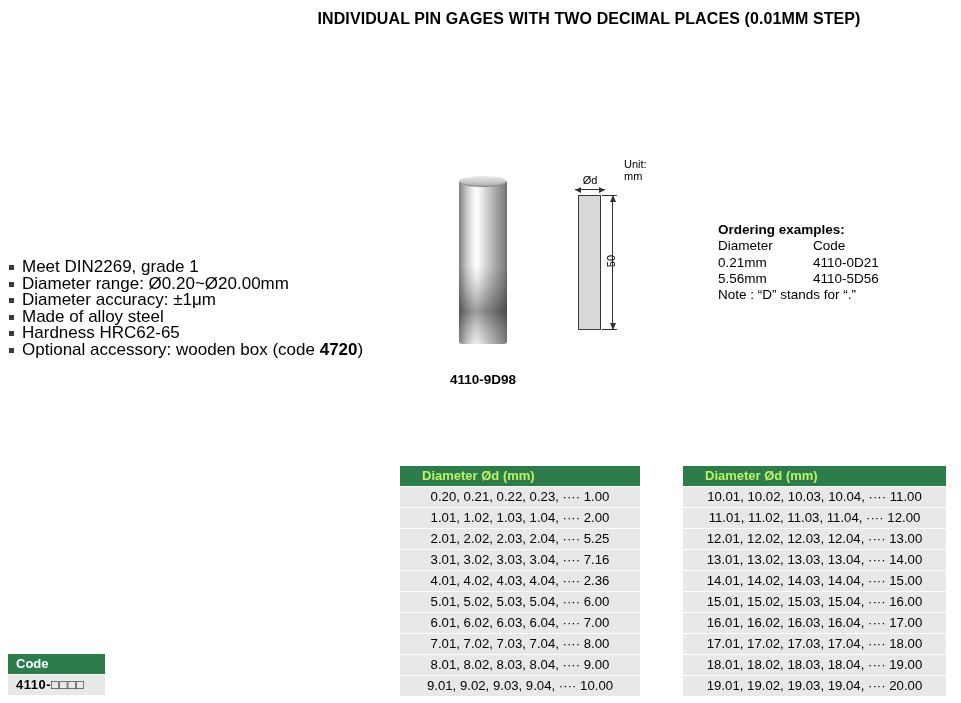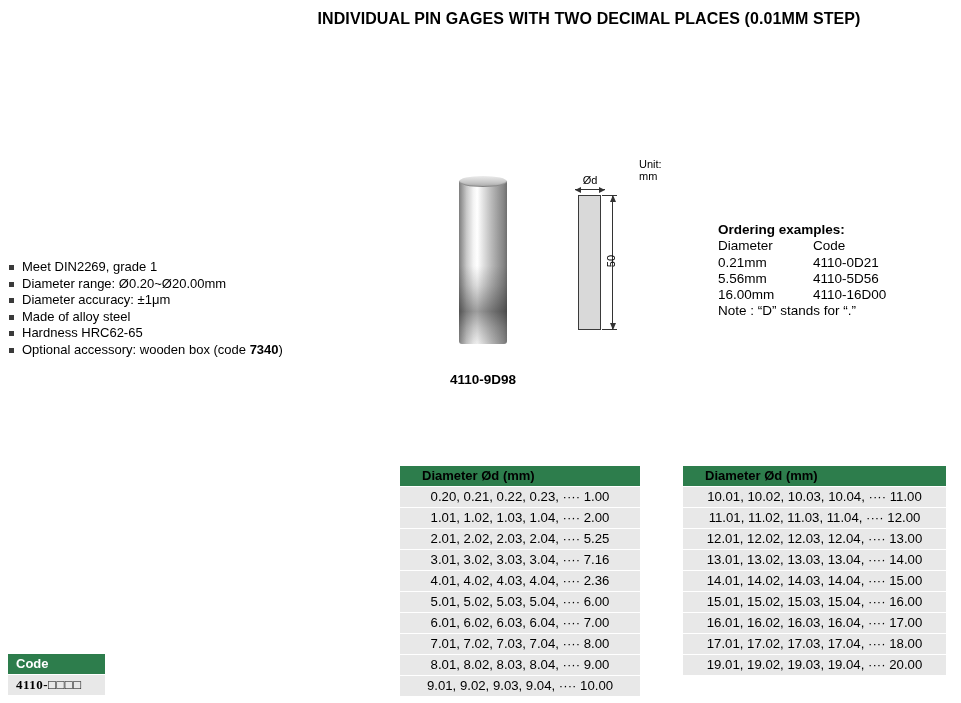--- a/index.html
+++ b/index.html
@@ -14,21 +14,21 @@
 
   
   .title {
     position: absolute; left: 205px; top: 2px; width: 752px; margin: 8px;
     text-align: center; font-size: 16px; font-weight: bold; letter-spacing: 0.1px;
   }
 
   
   .features {
     position: absolute; left: 8px; top: 259px; margin: 0; padding: 0;
-    list-style: none; font-size: 13px;
+    list-style: none; font-size: 17px;
   }
   .features li { position: relative; padding-left: 14px; line-height: 16.6px; white-space: nowrap; }
   .features li .sq-bullet {
     position: absolute; left: 1px; top: 6px; width: 5px; height: 5px; background: #3a3a3a;
   }
 
   
   .pin-figure { position: absolute; left: 426px; top: 176px; width: 114px; margin: 0; text-align: center; }
   .pin-body { position: relative; width: 48px; height: 168px; margin: 0 auto; }
   .pin-shaft {
@@ -40,21 +40,21 @@
   }
   .pin-cap {
     position: absolute; top: 0; left: 0; width: 48px; height: 11px; border-radius: 50%;
     background: linear-gradient(180deg, #ececec 0%, #c9c9c9 55%, #a8a8a8 100%);
     box-shadow: inset 0 -1px 1px rgba(0,0,0,0.25);
   }
   .pin-caption { margin-top: 28px; font-weight: bold; font-size: 13.5px; }
 
   
   .drawing { position: absolute; left: 565px; top: 158px; width: 95px; height: 195px; }
-  .unit-label { position: absolute; left: 27px; top: 0; font-size: 11px; padding-left: 47px; }
+  .unit-label { position: absolute; left: 12px; top: 0; font-size: 11px; padding-left: 47px; }
   .od-label { position: absolute; left: 13px; top: 16px; width: 24px; text-align: center; font-size: 11px; }
   .od-dim { position: absolute; left: 10px; top: 31px; width: 30px; height: 1px; background: #333; }
   .od-dim::before {
     content: ""; position: absolute; left: 0; top: -2.5px; width: 0; height: 0;
     border-top: 3px solid transparent; border-bottom: 3px solid transparent; border-right: 6px solid #333;
   }
   .od-dim::after {
     content: ""; position: absolute; right: 0; top: -2.5px; width: 0; height: 0;
     border-top: 3px solid transparent; border-bottom: 3px solid transparent; border-left: 6px solid #333;
   }
@@ -85,53 +85,53 @@
   .ord-row { display: flex; }
   .ord-c1 { width: 95px; }
   .ord-c2 { flex: 1; }
   .ord-note { }
 
   
   .dtable { position: absolute; top: 466px; }
   .dtable-1 { left: 400px; width: 240px; }
   .dtable-2 { left: 683px; width: 263px; }
   .thead {
-    background: var(--green, #2d7d4c); color: #000000; font-weight: bold; font-size: 13px;
+    background: var(--green, #2d7d4c); color: #bef264; font-weight: bold; font-size: 13px;
     height: 20px; line-height: 20px; padding-left: 22px; margin-bottom: 1px; white-space: nowrap;
   }
   .trow {
     background: var(--row, #e8e8e8); height: 20px; line-height: 20px; margin-bottom: 1px;
     text-align: center; font-size: 13.2px; white-space: nowrap;
   }
 
   
   .code-box { position: absolute; left: 8px; top: 654px; width: 97px; }
   .code-header {
     background: var(--green, #2d7d4c); color: #fff; font-weight: bold; font-size: 13px;
     height: 20px; line-height: 20px; padding-left: 8px; margin-bottom: 1px;
   }
   .code-value {
     background: var(--row, #e8e8e8); font-weight: bold; font-size: 13px;
-    height: 20px; line-height: 20px; padding-left: 8px; letter-spacing: 0.5px; font-family: Liberation Serif, serif;
+    height: 20px; line-height: 20px; padding-left: 8px; letter-spacing: 0.5px;
   }
 </style>
 </head>
 <body>
 
 <div class="page" style="--green: #2d7d4c; --row: #e8e8e8;">
 
   <h1 class="title">INDIVIDUAL PIN GAGES WITH TWO DECIMAL PLACES (0.01MM STEP)</h1>
 
   <ul class="features" id="features">
       <li><span class="sq-bullet"></span><span>Meet DIN2269, grade 1</span></li>
       <li><span class="sq-bullet"></span><span>Diameter range: Ø0.20~Ø20.00mm</span></li>
       <li><span class="sq-bullet"></span><span>Diameter accuracy: ±1μm</span></li>
       <li><span class="sq-bullet"></span><span>Made of alloy steel</span></li>
       <li><span class="sq-bullet"></span><span>Hardness HRC62-65</span></li>
-      <li><span class="sq-bullet"></span><span>Optional accessory: wooden box (code </span><span style="font-weight: bold;">7340</span><span>)</span></li>
+      <li><span class="sq-bullet"></span><span>Optional accessory: wooden box (code </span><span style="font-weight: bold;">4720</span><span>)</span></li>
     </ul>
 
   <figure class="pin-figure">
     <div class="pin-body">
       <div class="pin-shaft"></div>
       <div class="pin-cap"></div>
     </div>
     <figcaption class="pin-caption">4110-9D98</figcaption>
   </figure>
 
@@ -153,24 +153,20 @@
           <span class="ord-c1">Diameter</span>
           <span class="ord-c2">Code</span>
         </div>
         <div class="ord-row">
           <span class="ord-c1">0.21mm</span>
           <span class="ord-c2">4110-0D21</span>
         </div>
         <div class="ord-row">
           <span class="ord-c1">5.56mm</span>
           <span class="ord-c2">4110-5D56</span>
-        </div>
-        <div class="ord-row">
-          <span class="ord-c1">16.00mm</span>
-          <span class="ord-c2">4110-16D00</span>
         </div>
       </div>
     <div class="ord-note">Note : “D” stands for “.”</div>
   </div>
 
   <div class="dtable dtable-1" id="table-0">
       <div class="thead">Diameter Ød (mm)</div>
       <div class="trow">0.20, 0.21, 0.22, 0.23, ···· 1.00</div>
       <div class="trow">1.01, 1.02, 1.03, 1.04, ···· 2.00</div>
       <div class="trow">2.01, 2.02, 2.03, 2.04, ···· 5.25</div>
@@ -185,20 +181,21 @@
   <div class="dtable dtable-2" id="table-1">
       <div class="thead">Diameter Ød (mm)</div>
       <div class="trow">10.01, 10.02, 10.03, 10.04, ···· 11.00</div>
       <div class="trow">11.01, 11.02, 11.03, 11.04, ···· 12.00</div>
       <div class="trow">12.01, 12.02, 12.03, 12.04, ···· 13.00</div>
       <div class="trow">13.01, 13.02, 13.03, 13.04, ···· 14.00</div>
       <div class="trow">14.01, 14.02, 14.03, 14.04, ···· 15.00</div>
       <div class="trow">15.01, 15.02, 15.03, 15.04, ···· 16.00</div>
       <div class="trow">16.01, 16.02, 16.03, 16.04, ···· 17.00</div>
       <div class="trow">17.01, 17.02, 17.03, 17.04, ···· 18.00</div>
+      <div class="trow">18.01, 18.02, 18.03, 18.04, ···· 19.00</div>
       <div class="trow">19.01, 19.02, 19.03, 19.04, ···· 20.00</div>
     </div>
 
   <div class="code-box">
     <div class="code-header">Code</div>
     <div class="code-value">4110-□□□□</div>
   </div>
 
 </div>
 

